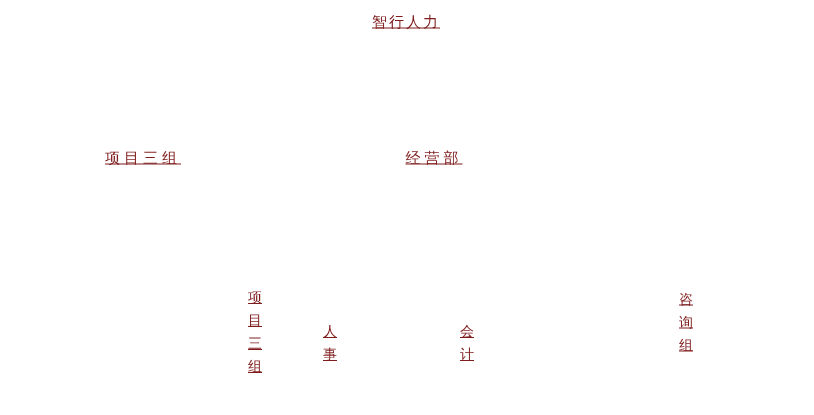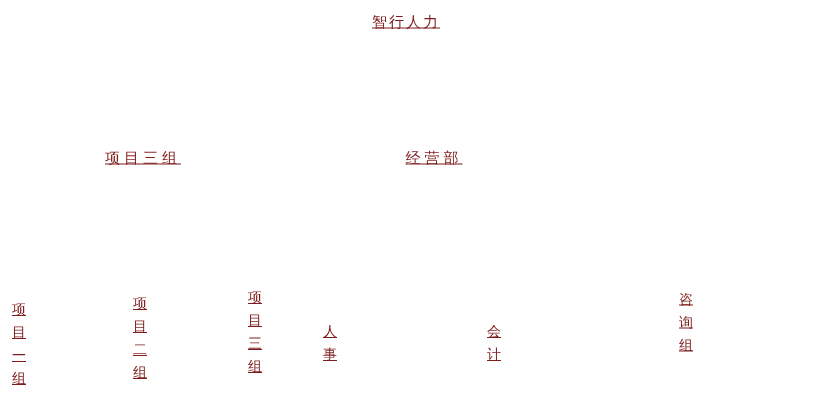--- a/index.html
+++ b/index.html
@@ -55,25 +55,23 @@
 
 <div class="org-canvas">
 
   <div class="node root" style="left:406px; top:22px;">智行人力</div>
 
   <div class="node dept" style="left:143px; top:158px;">项目三组</div>
 
   <div class="node dept" style="left:398px; top:158px;margin-left:36px;">经营部</div>
 
 
-  <div class="node vertical" style="left:19px; top:344px;">项目一组</div>
 
-  <div class="node vertical" style="left:140px; top:338px;">项目二组</div>
 
   <div class="node vertical" style="left:255px; top:332px;text-align:center;">项目三组</div>
 
   <div class="node vertical" style="left:330px; top:343px;">人事</div>
 
-  <div class="node vertical" style="left:467px; top:343px;margin-left:27px;">会计</div>
+  <div class="node vertical" style="left:467px; top:343px;">会计</div>
 
   <div class="node vertical" style="left:686px; top:322px;">咨询组</div>
 
 </div>
 
 </body></html>

